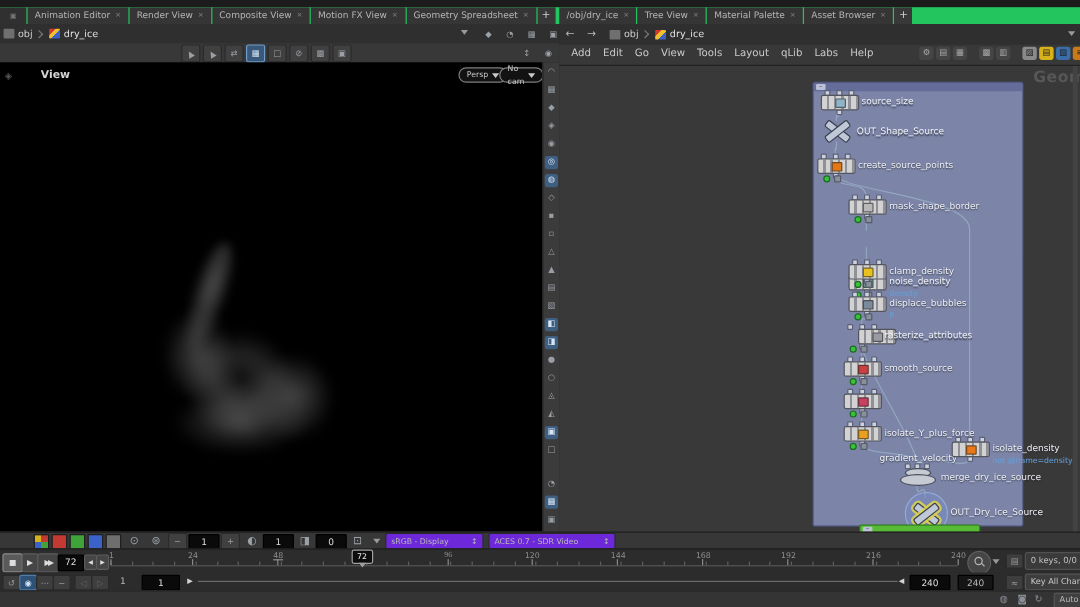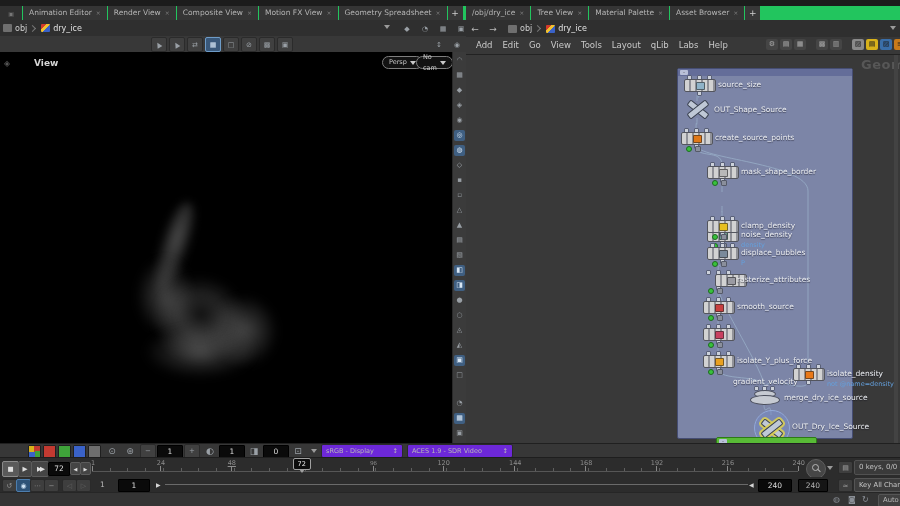--- a/index.html
+++ b/index.html
@@ -482,21 +482,21 @@
       <span class="field" style="width: 24px; height: 11px; line-height: 11px;">1</span>
       <span class="icobtn flat" style="font-size: 9px;">◨</span>
       <span class="field" style="width: 24px; height: 11px; line-height: 11px;">0</span>
       <span class="icobtn flat" style="font-size: 9px;">⊡</span>
       <span class="caret" style="margin: 0px 4px;"></span>
       <span class="ddbtn" style="width: 72px;">
         <span>sRGB - Display</span>
         <span>↕</span>
       </span>
       <span class="ddbtn" style="width: 96px; margin-left: 4px;">
-        <span>ACES 1.9 - SDR Video</span>
+        <span>ACES 0.7 - SDR Video</span>
         <span>↕</span>
       </span>
     </div>
 
   <div class="abs row" id="playbar">
       <span class="pbtn" style="left: 2px; width: 15px; background: rgb(90, 90, 90); border-color: rgb(138, 138, 138);">■</span>
       <span class="pbtn" style="left: 18px; width: 12px;">▶</span>
       <span class="pbtn" style="left: 31px; width: 16px; letter-spacing: -2px;">▶▶</span>
       <span class="pbtn" style="left: 70px; width: 9px; height: 11px; top: 4px; font-size: 5px;">◀</span>
       <span class="pbtn" style="left: 80px; width: 9px; height: 11px; top: 4px; font-size: 5px;">▶</span>

